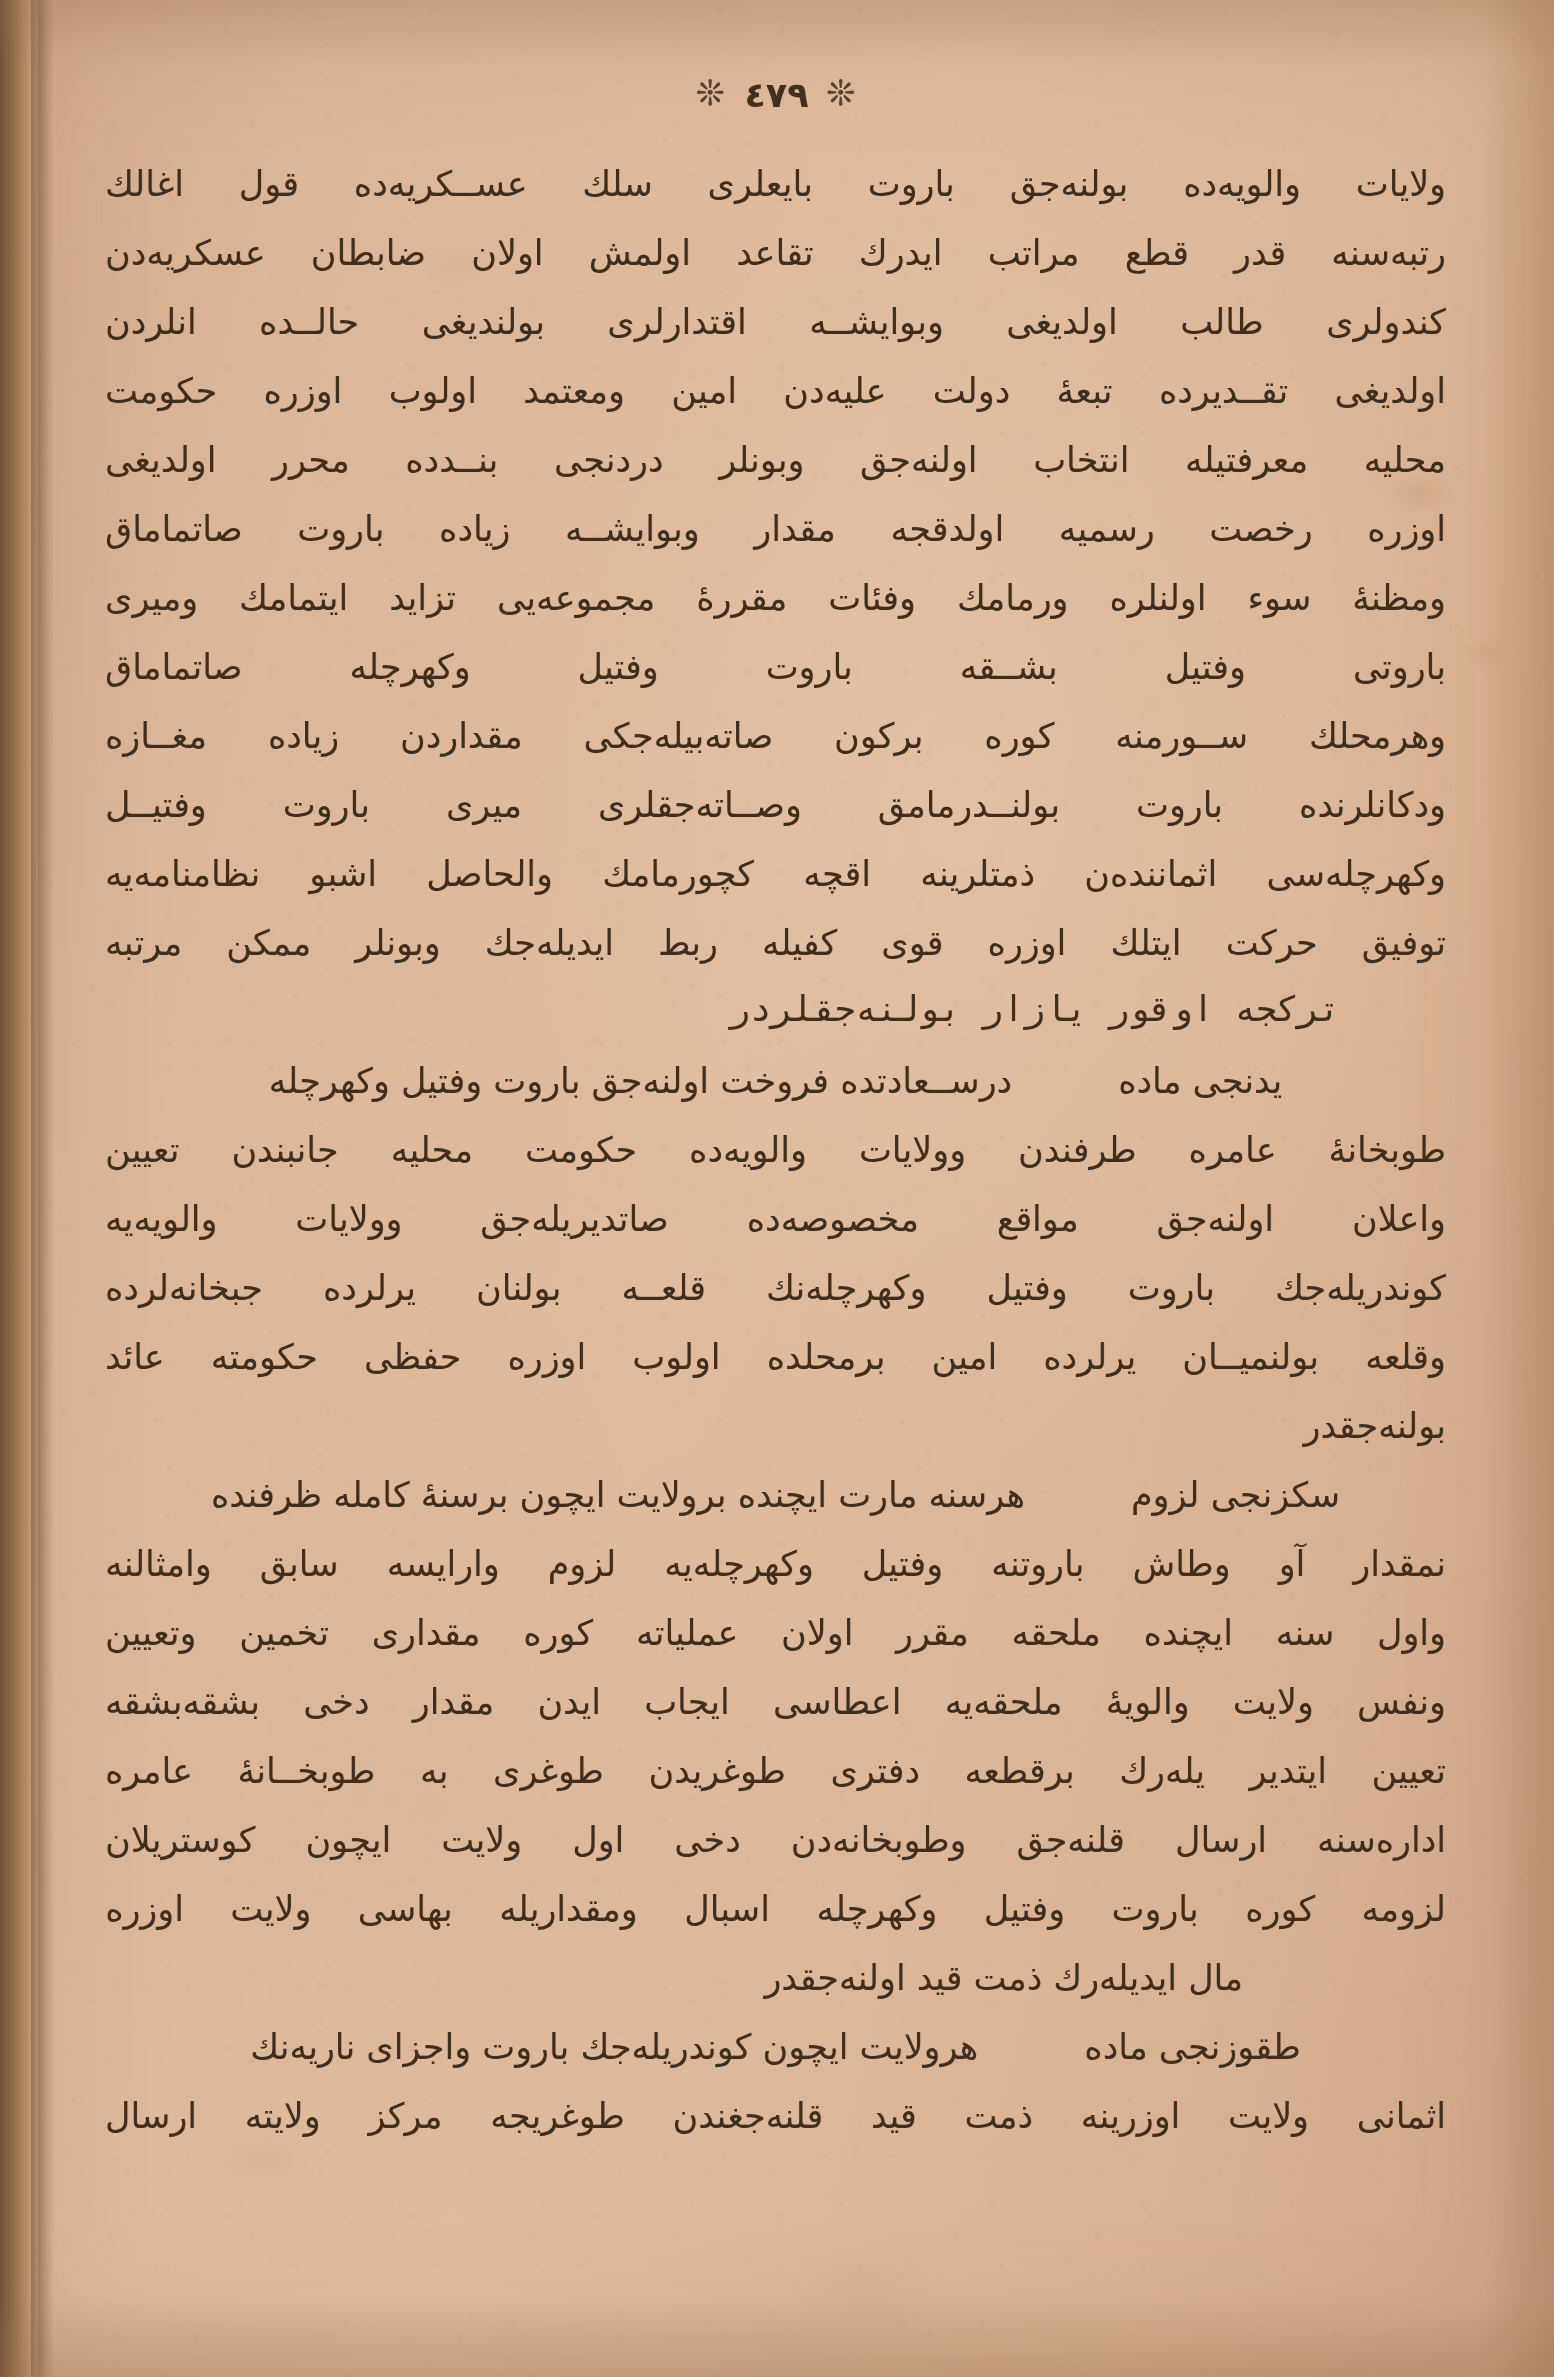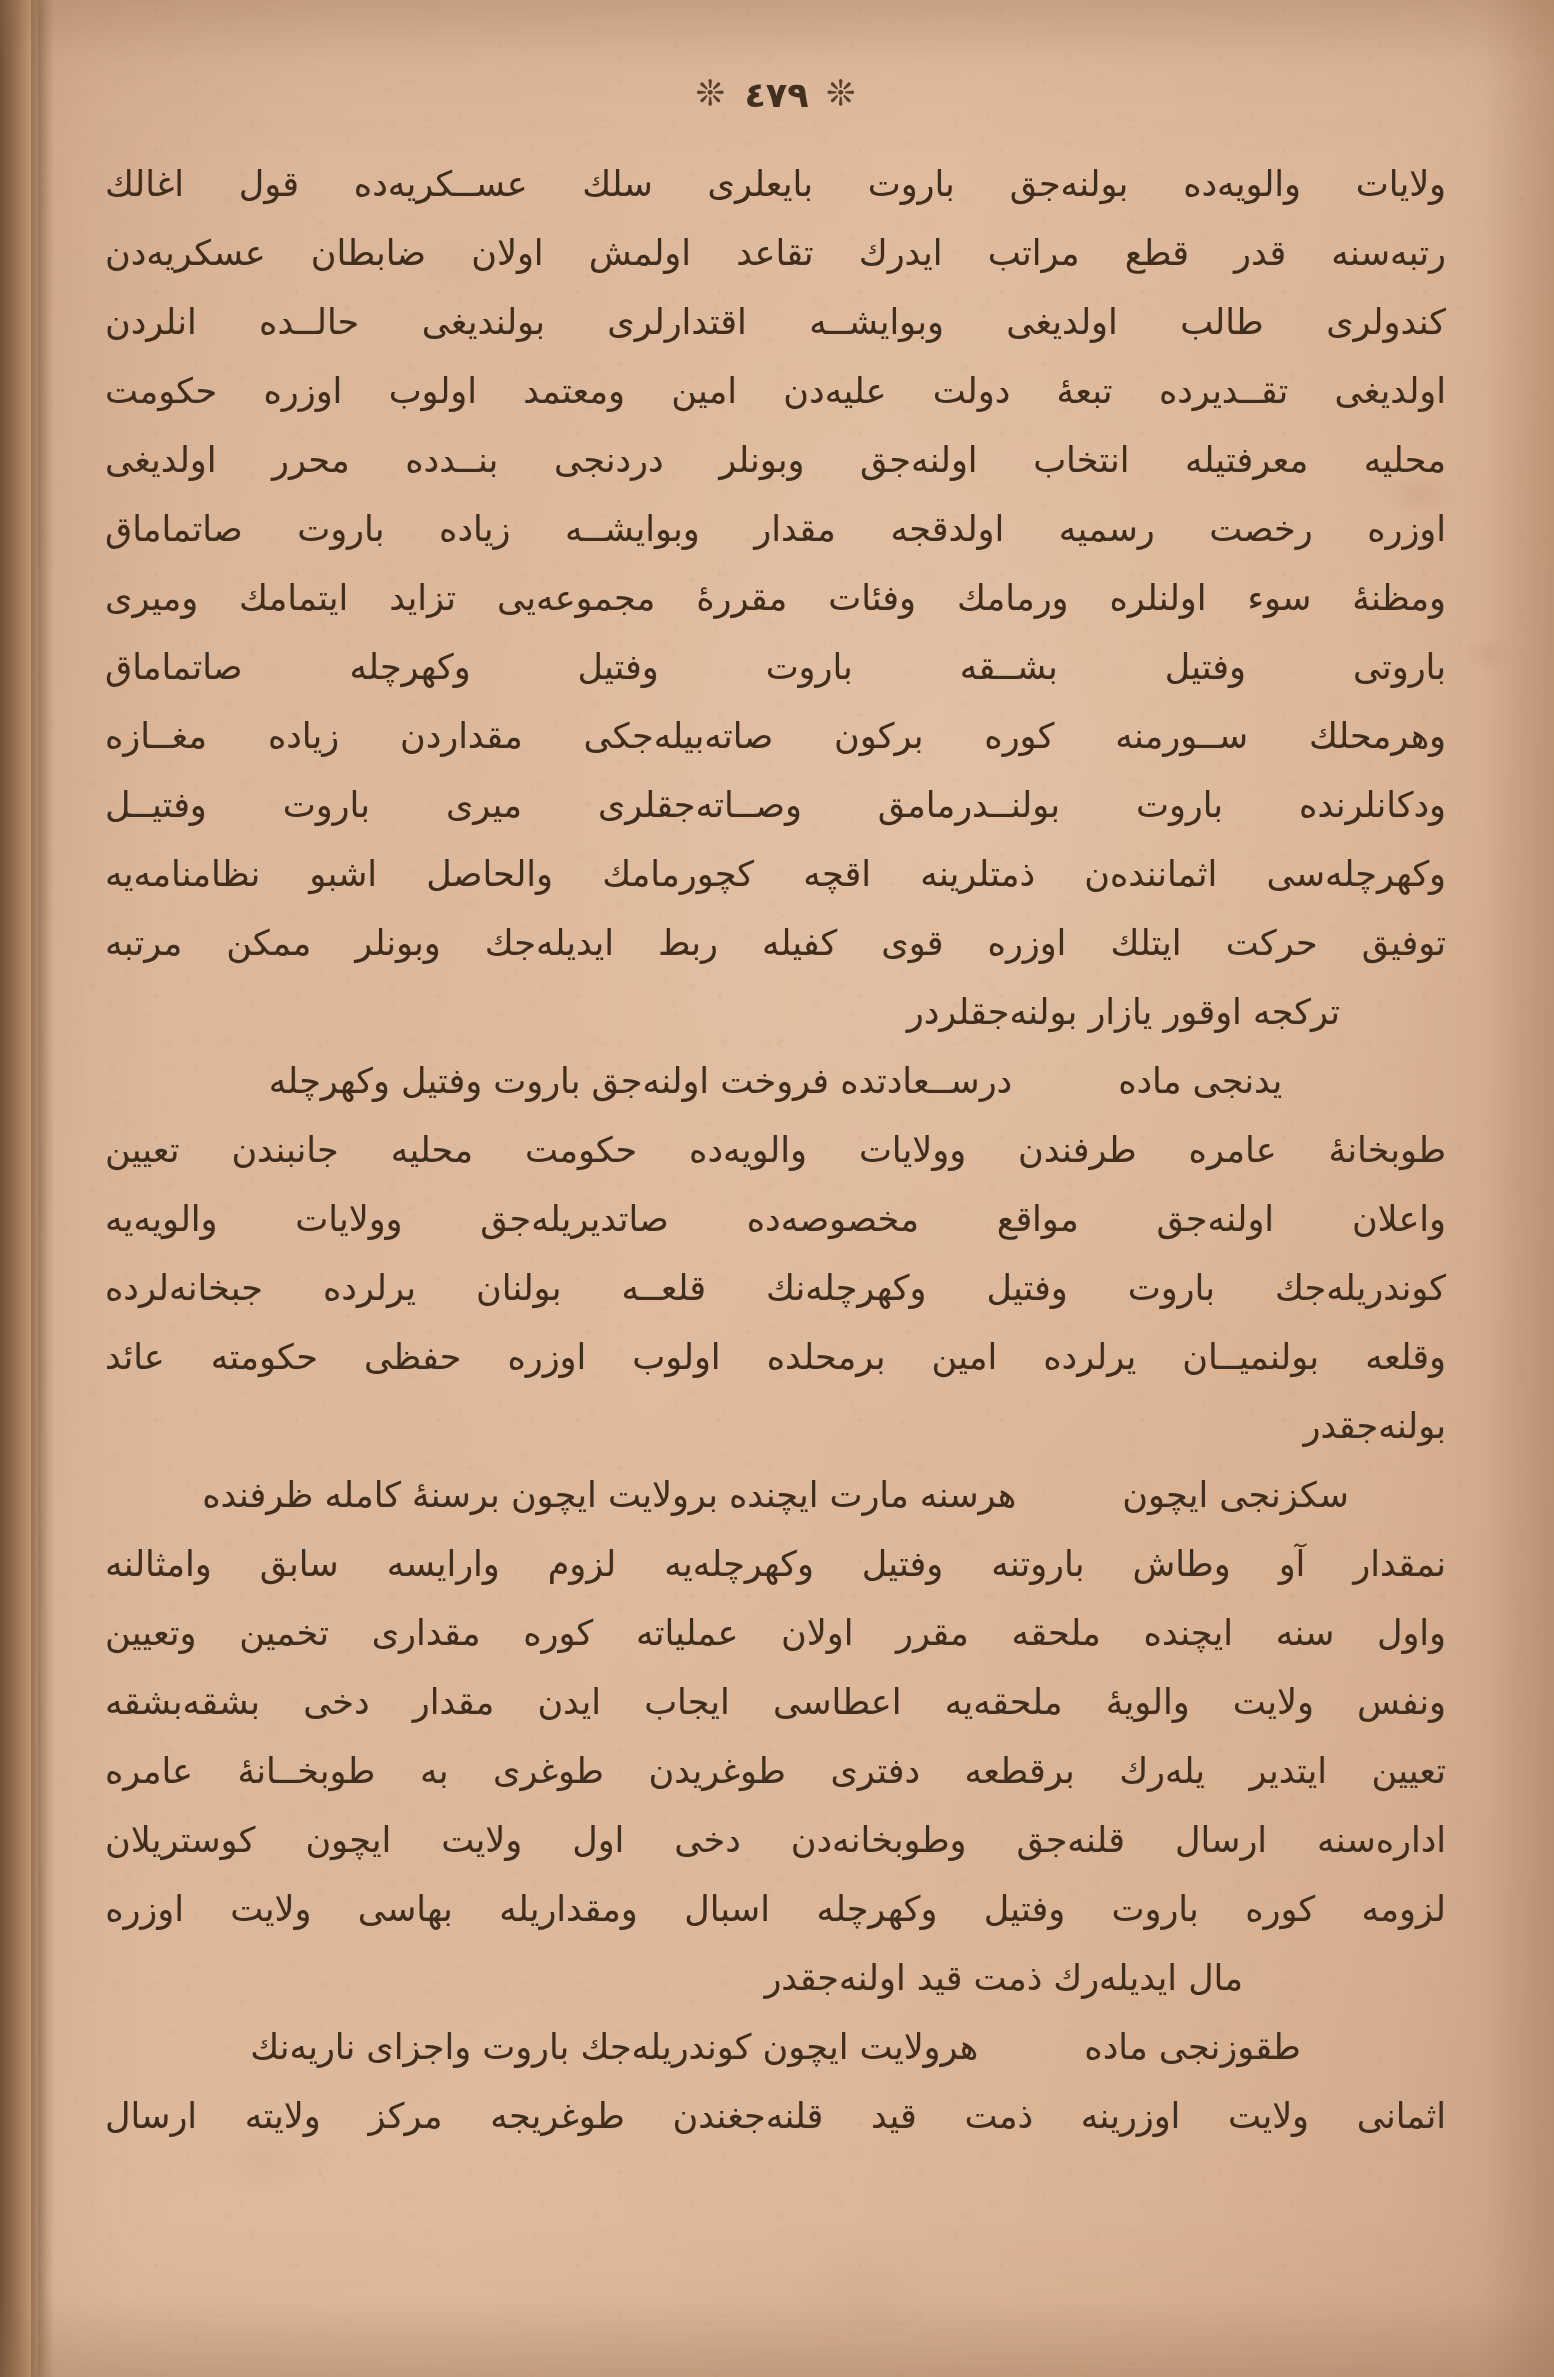--- a/index.html
+++ b/index.html
@@ -160,21 +160,21 @@
     align-items: baseline;
   }
   .line.j > span { white-space: pre; }
 
   
   .line.short {
     display: block;
     text-align: right;
     padding-right: 0;
   }
-  .line.short.ind-a { padding-right: 106px; }
+  .line.short.ind-a { padding-right: 106px; font-family: Liberation Mono, monospace; }
   .line.short.ind-b { padding-right: 203px; }
   .line.short.ind-c { padding-right: 0; }
 
   
   .line.art {
     display: block;
     text-align: center;
   }
   .art-gap { display: inline-block; width: 106px; }
 </style>
@@ -375,21 +375,21 @@
           <span>برمحلده</span>
           <span>اولوب</span>
           <span>اوزره</span>
           <span>حفظى</span>
           <span>حكومته</span>
           <span>عائد</span>
         </div>
         <div class="line short ind-c">بولنه‌جقدر</div>
       </div>
       <div>
-        <div class="line art"><span>سكزنجى ايچون</span><span class="art-gap"></span><span>هرسنه مارت ايچنده برولايت ايچون برسنهٔ كامله ظرفنده</span></div>
+        <div class="line art"><span>سكزنجى لزوم</span><span class="art-gap"></span><span>هرسنه مارت ايچنده برولايت ايچون برسنهٔ كامله ظرفنده</span></div>
         <div class="line j">
           <span>نمقدار</span>
           <span>آو</span>
           <span>وطاش</span>
           <span>باروتنه</span>
           <span>وفتيل</span>
           <span>وكهرچله‌يه</span>
           <span>لزوم</span>
           <span>وارايسه</span>
           <span>سابق</span>

